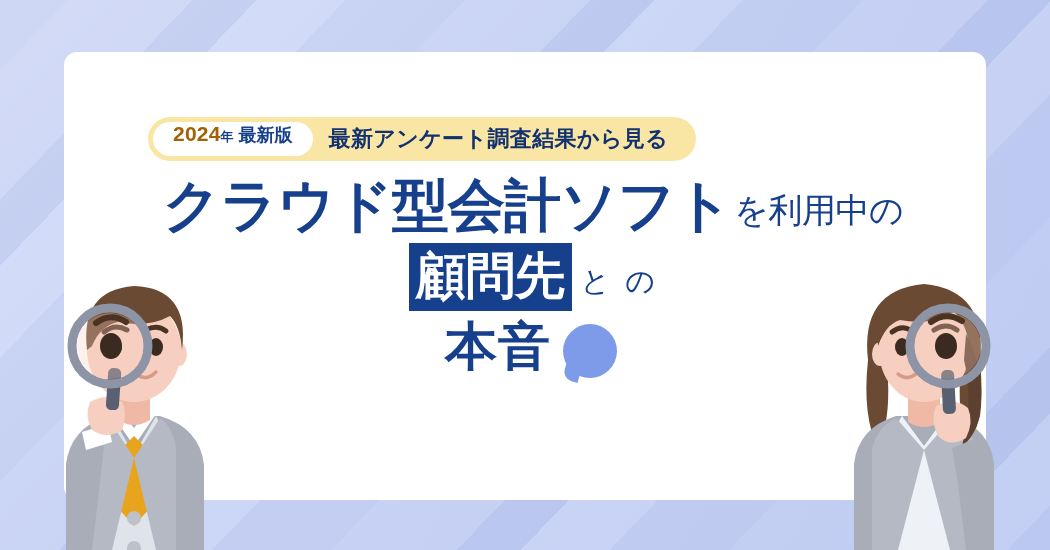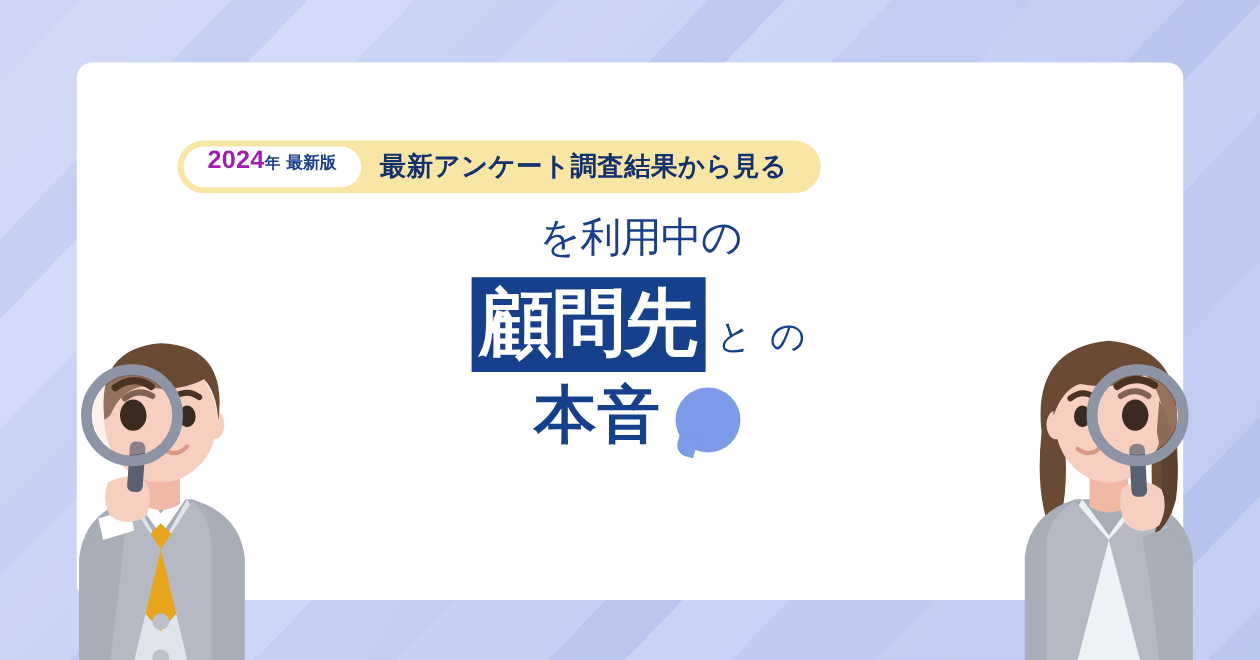--- a/index.html
+++ b/index.html
@@ -58,26 +58,26 @@
   .badge-pill {
     height:34px;
     margin-left:5px; margin-right:16px;
     padding:0 20px;
     background:#ffffff;
     border-radius:17px;
     display:flex; align-items:baseline; justify-content:center;
     white-space:nowrap;
   }
   .badge-year {
-    font-size:21px; font-weight:bold; color:#a21caf;
+    font-size:21px; font-weight:bold; color:#a16207;
     letter-spacing:.2px;
   }
   .badge-year-suffix { font-size:13px; font-weight:bold; color:#17408c; }
   .badge-newest {
-    font-size:14px; font-weight:bold; color:#17408c;
+    font-size:18px; font-weight:bold; color:#17408c;
     margin-left:5px;
   }
   .badge-tagline {
     font-size:22px; font-weight:bold; color:#12316f;
     letter-spacing:.4px; white-space:nowrap;
   }
 
   
   .headline {
     position:absolute;
@@ -98,21 +98,21 @@
     letter-spacing:-.5px; line-height:1.35;
     color:#17408c;
     margin-left:2px;
     text-align:center;
   }
 
   .hl-line-2 { margin-top:9px; align-items:center; margin-left:14px; }
   .hl-box {
     background:#17408c;
     color:#ffffff;
-    font-size:61px; font-weight:bold;
+    font-size:50px; font-weight:bold;
     letter-spacing:-.5px; line-height:1;
     padding:8px 7px 10px 7px;
   }
   .hl-conj {
     font-size:29px; font-weight:normal;
     color:#17408c;
     margin:0 9px;
     align-self:flex-end;
     padding-bottom:9px;
   }
@@ -169,20 +169,21 @@
       <span class="badge-year">2024</span>
         <span class="badge-year-suffix">年</span>
         <span class="badge-newest">最新版</span>
     </div>
     <div class="badge-tagline">最新アンケート調査結果から見る</div>
   </div>
 
   <div class="headline">
 
     <div class="hl-line hl-line-1">
+      <span class="hl-big">クラウド型会計ソフト</span>
       <span class="hl-tail">を利用中の</span>
     </div>
 
     <div class="hl-line hl-line-2">
       <span class="hl-box">顧問先</span>
       <span class="hl-conj">と</span>
       <span class="hl-no">の</span>
     </div>
 
     <div class="hl-line hl-line-3">

